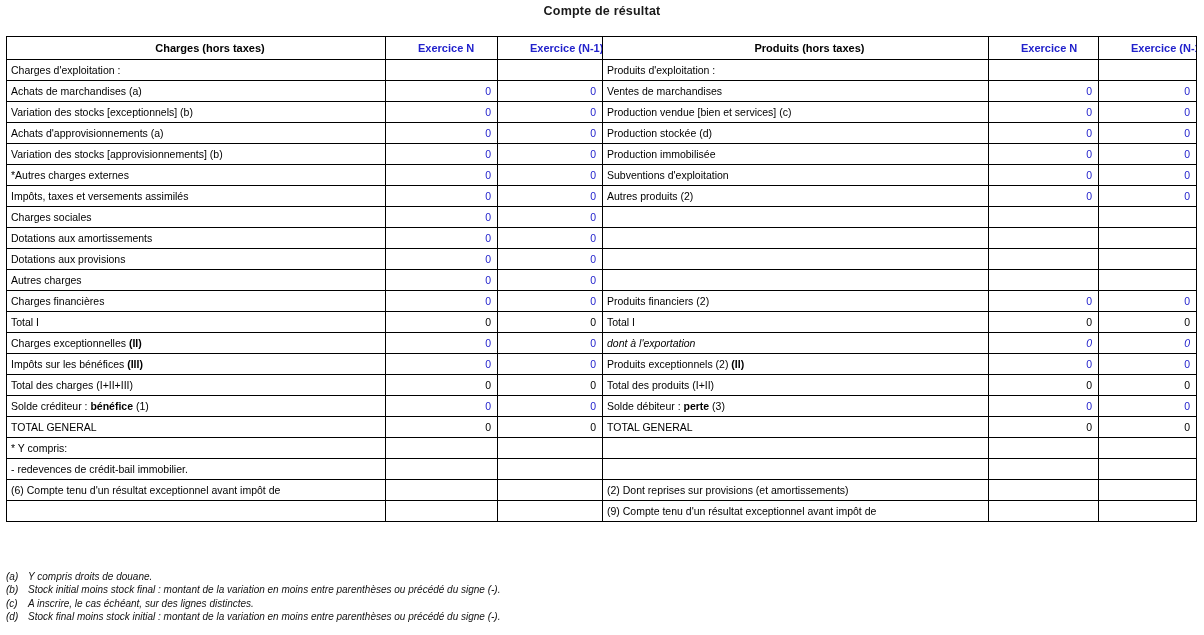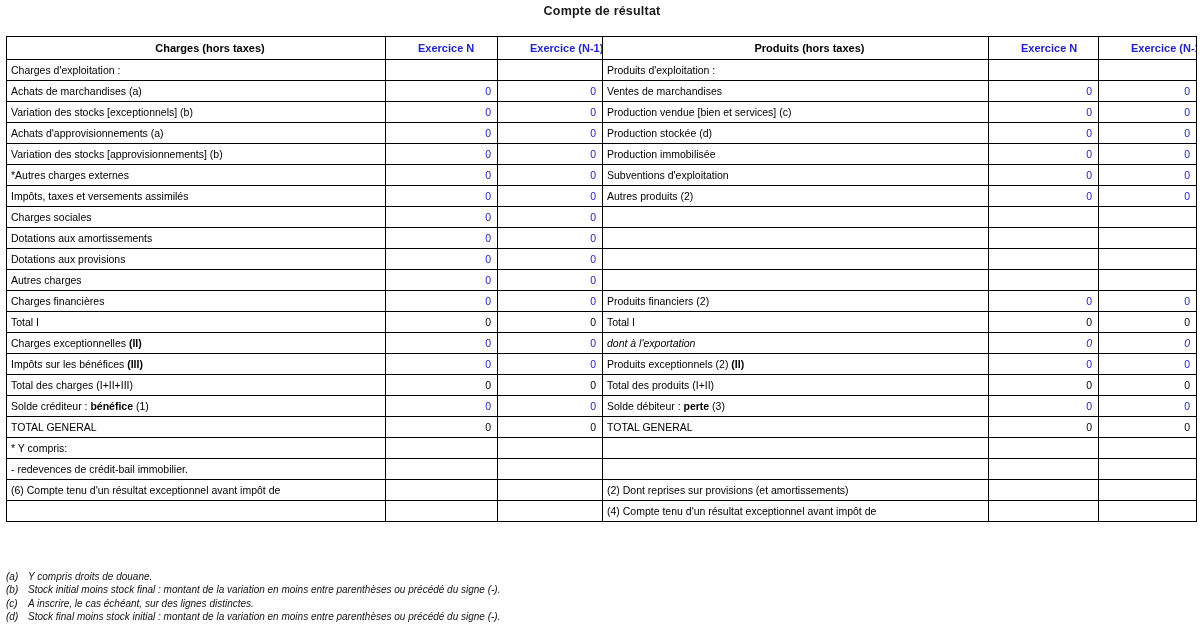--- a/index.html
+++ b/index.html
@@ -249,21 +249,21 @@
           <td class="blank"></td>
           <td class="blank"></td>
           <td class="lbl">(2) Dont reprises sur provisions (et amortissements)</td>
           <td class="blank"></td>
           <td class="blank"></td>
         </tr>
         <tr>
           <td class="lbl"></td>
           <td class="blank"></td>
           <td class="blank"></td>
-          <td class="lbl">(4) Compte tenu d'un résultat exceptionnel avant impôt de</td>
+          <td class="lbl">(9) Compte tenu d'un résultat exceptionnel avant impôt de</td>
           <td class="blank"></td>
           <td class="blank"></td>
         </tr>
       </tbody>
   </table>
 
   <div class="notes" id="footnotes">
       <div><span class="nk">(a)</span><span>Y compris droits de douane.</span></div>
       <div><span class="nk">(b)</span><span>Stock initial moins stock final : montant de la variation en moins entre parenthèses ou précédé du signe (-).</span></div>
       <div><span class="nk">(c)</span><span>A inscrire, le cas échéant, sur des lignes distinctes.</span></div>

